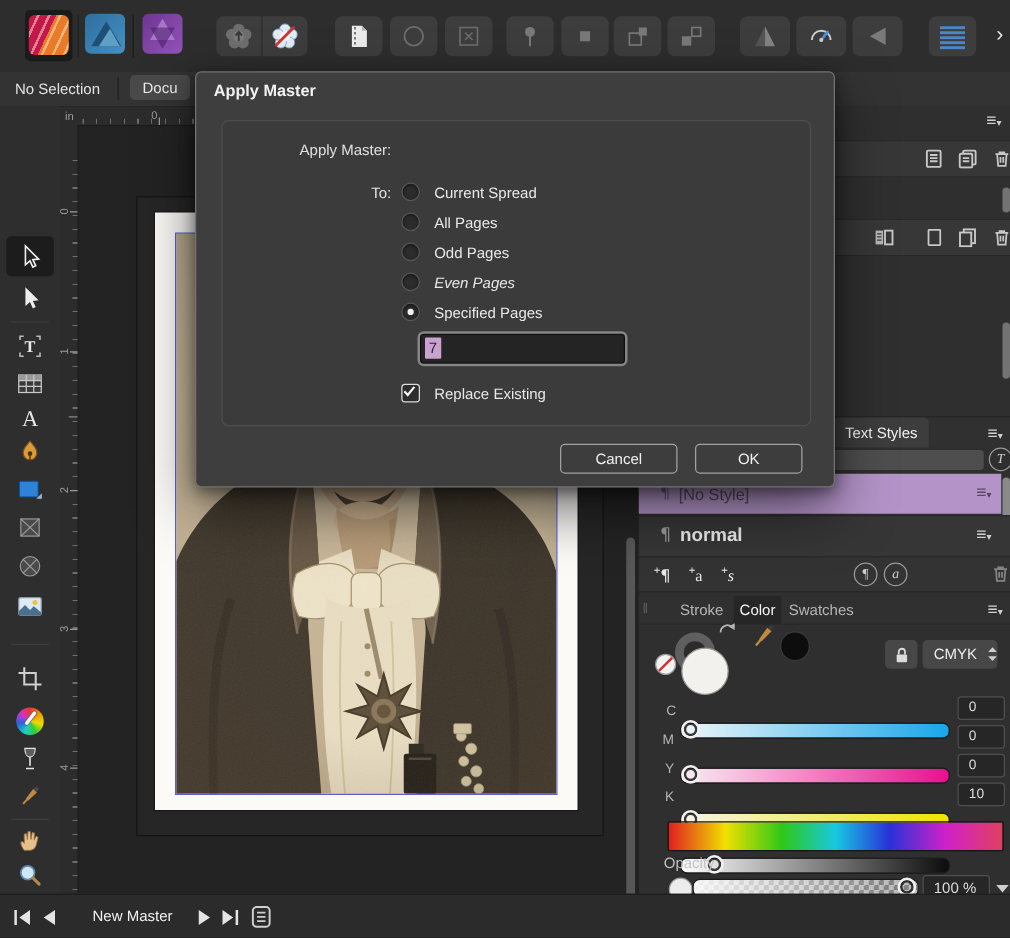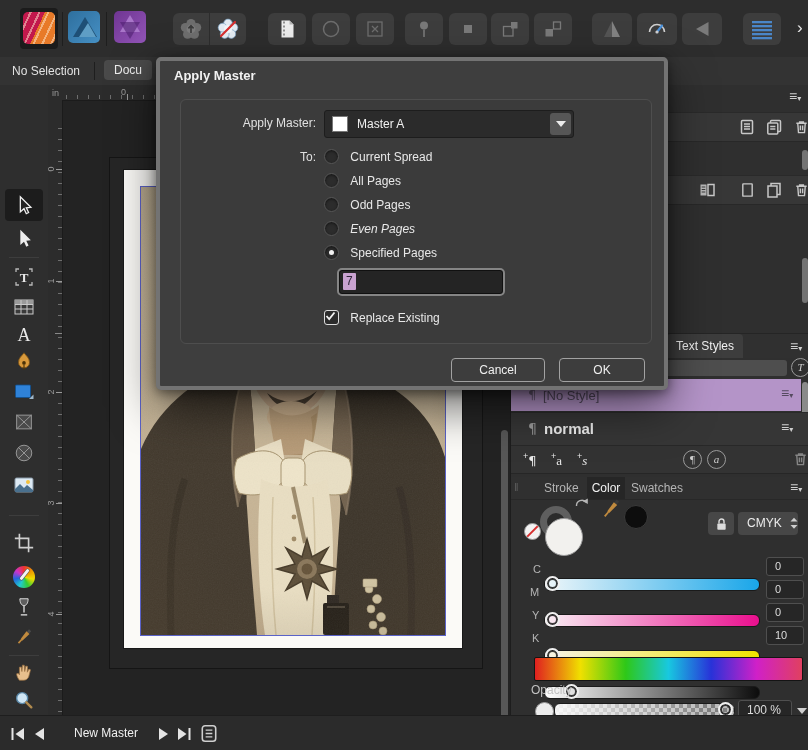--- a/index.html
+++ b/index.html
@@ -75,21 +75,21 @@
   .checker{background-image:
      linear-gradient(to right,rgba(255,255,255,.9),rgba(255,255,255,0) 85%),
      linear-gradient(45deg,#808080 25%,transparent 25% 75%,#808080 75%),
      linear-gradient(45deg,#808080 25%,transparent 25% 75%,#808080 75%);
     background-color:#bdbdbd;background-size:100% 100%,8px 8px,8px 8px;background-position:0 0,0 0,4px 4px;
     border:1px solid #1a1a1a;border-radius:6px;}
   .nocolor{background:#f2f2f2;border:1px solid #999;border-radius:50%;position:relative;overflow:hidden;}
   .nocolor::after{content:"";position:absolute;left:-2px;top:6px;width:20px;height:2.4px;background:#d62f2f;transform:rotate(-45deg);}
 
   
-  .dialog{left:156px;top:57px;width:512px;height:333px;background:#3e3e3e;border:4px solid #737373;border-radius:5px;
+  .dialog{left:156px;top:57px;width:512px;height:333px;background:#3e3e3e;border:1px solid #737373;border-radius:5px;
     box-shadow:0 18px 45px rgba(0,0,0,.55),0 3px 12px rgba(0,0,0,.45);box-sizing:border-box;}
   .dtitle{color:#f2f2f2;font-size:13px;font-weight:bold;}
   .dpanel{border:1px solid #4e4e4e;border-radius:6px;background:rgba(0,0,0,.04);}
   .dlabel{color:#e0e0e0;font-size:12px;text-align:right;}
   .dselect{background:#2b2b2b;border:1px solid #1d1d1d;border-radius:3px;}
   .ddbtn{background:#565656;border-radius:3px;display:flex;align-items:center;justify-content:center;}
   .tri-down{width:0;height:0;border-left:5px solid transparent;border-right:5px solid transparent;border-top:6px solid #ececec;}
   .radio{width:15px;height:15px;border-radius:50%;background:#2c2c2c;border:1px solid #555;box-sizing:border-box;
     box-shadow:inset 0 1px 3px rgba(0,0,0,.55);position:relative;}
   .radio.sel::after{content:"";position:absolute;left:4px;top:4px;width:5px;height:5px;border-radius:50%;background:#f2f2f2;}
@@ -605,27 +605,20 @@
     <div class="abs" style="left:286px;top:623px;">
       <div class="tri-down" style="border-top-color:#cfcfcf;"></div>
     </div>
   </div>
 
   <div class="abs dialog">
     <div class="abs dtitle" style="left:14px;top:7px;">Apply Master</div>
     <div class="abs dpanel" style="left:20px;top:38px;width:470px;height:243px;"></div>
 
     <div class="abs dlabel" style="left:40px;top:55px;width:116px;">Apply Master:</div>
-    <div class="abs dselect" style="left:164px;top:49px;width:248px;height:26px;">
-      <div class="abs" style="left:7px;top:5px;width:16px;height:16px;background:#ffffff;border:1px solid #777;box-sizing:border-box;"></div>
-      <span class="abs" style="left:32px;top:6px;color:#f0f0f0;">Master A</span>
-      <div class="abs ddbtn" style="left:225px;top:2px;width:21px;height:22px;">
-        <div class="tri-down"></div>
-      </div>
-    </div>
 
     <div class="abs dlabel" style="left:40px;top:89px;width:116px;">To:</div>
 
     <div class="abs" style="left:164px;top:88px;">
       <div class="radio" style="display:inline-block;vertical-align:-3px;"></div>
       <span class="rlbl" style="margin-left:8px;">Current Spread</span>
     </div>
     <div class="abs" style="left:164px;top:112px;">
       <div class="radio" style="display:inline-block;vertical-align:-3px;"></div>
       <span class="rlbl" style="margin-left:8px;">All Pages</span>

